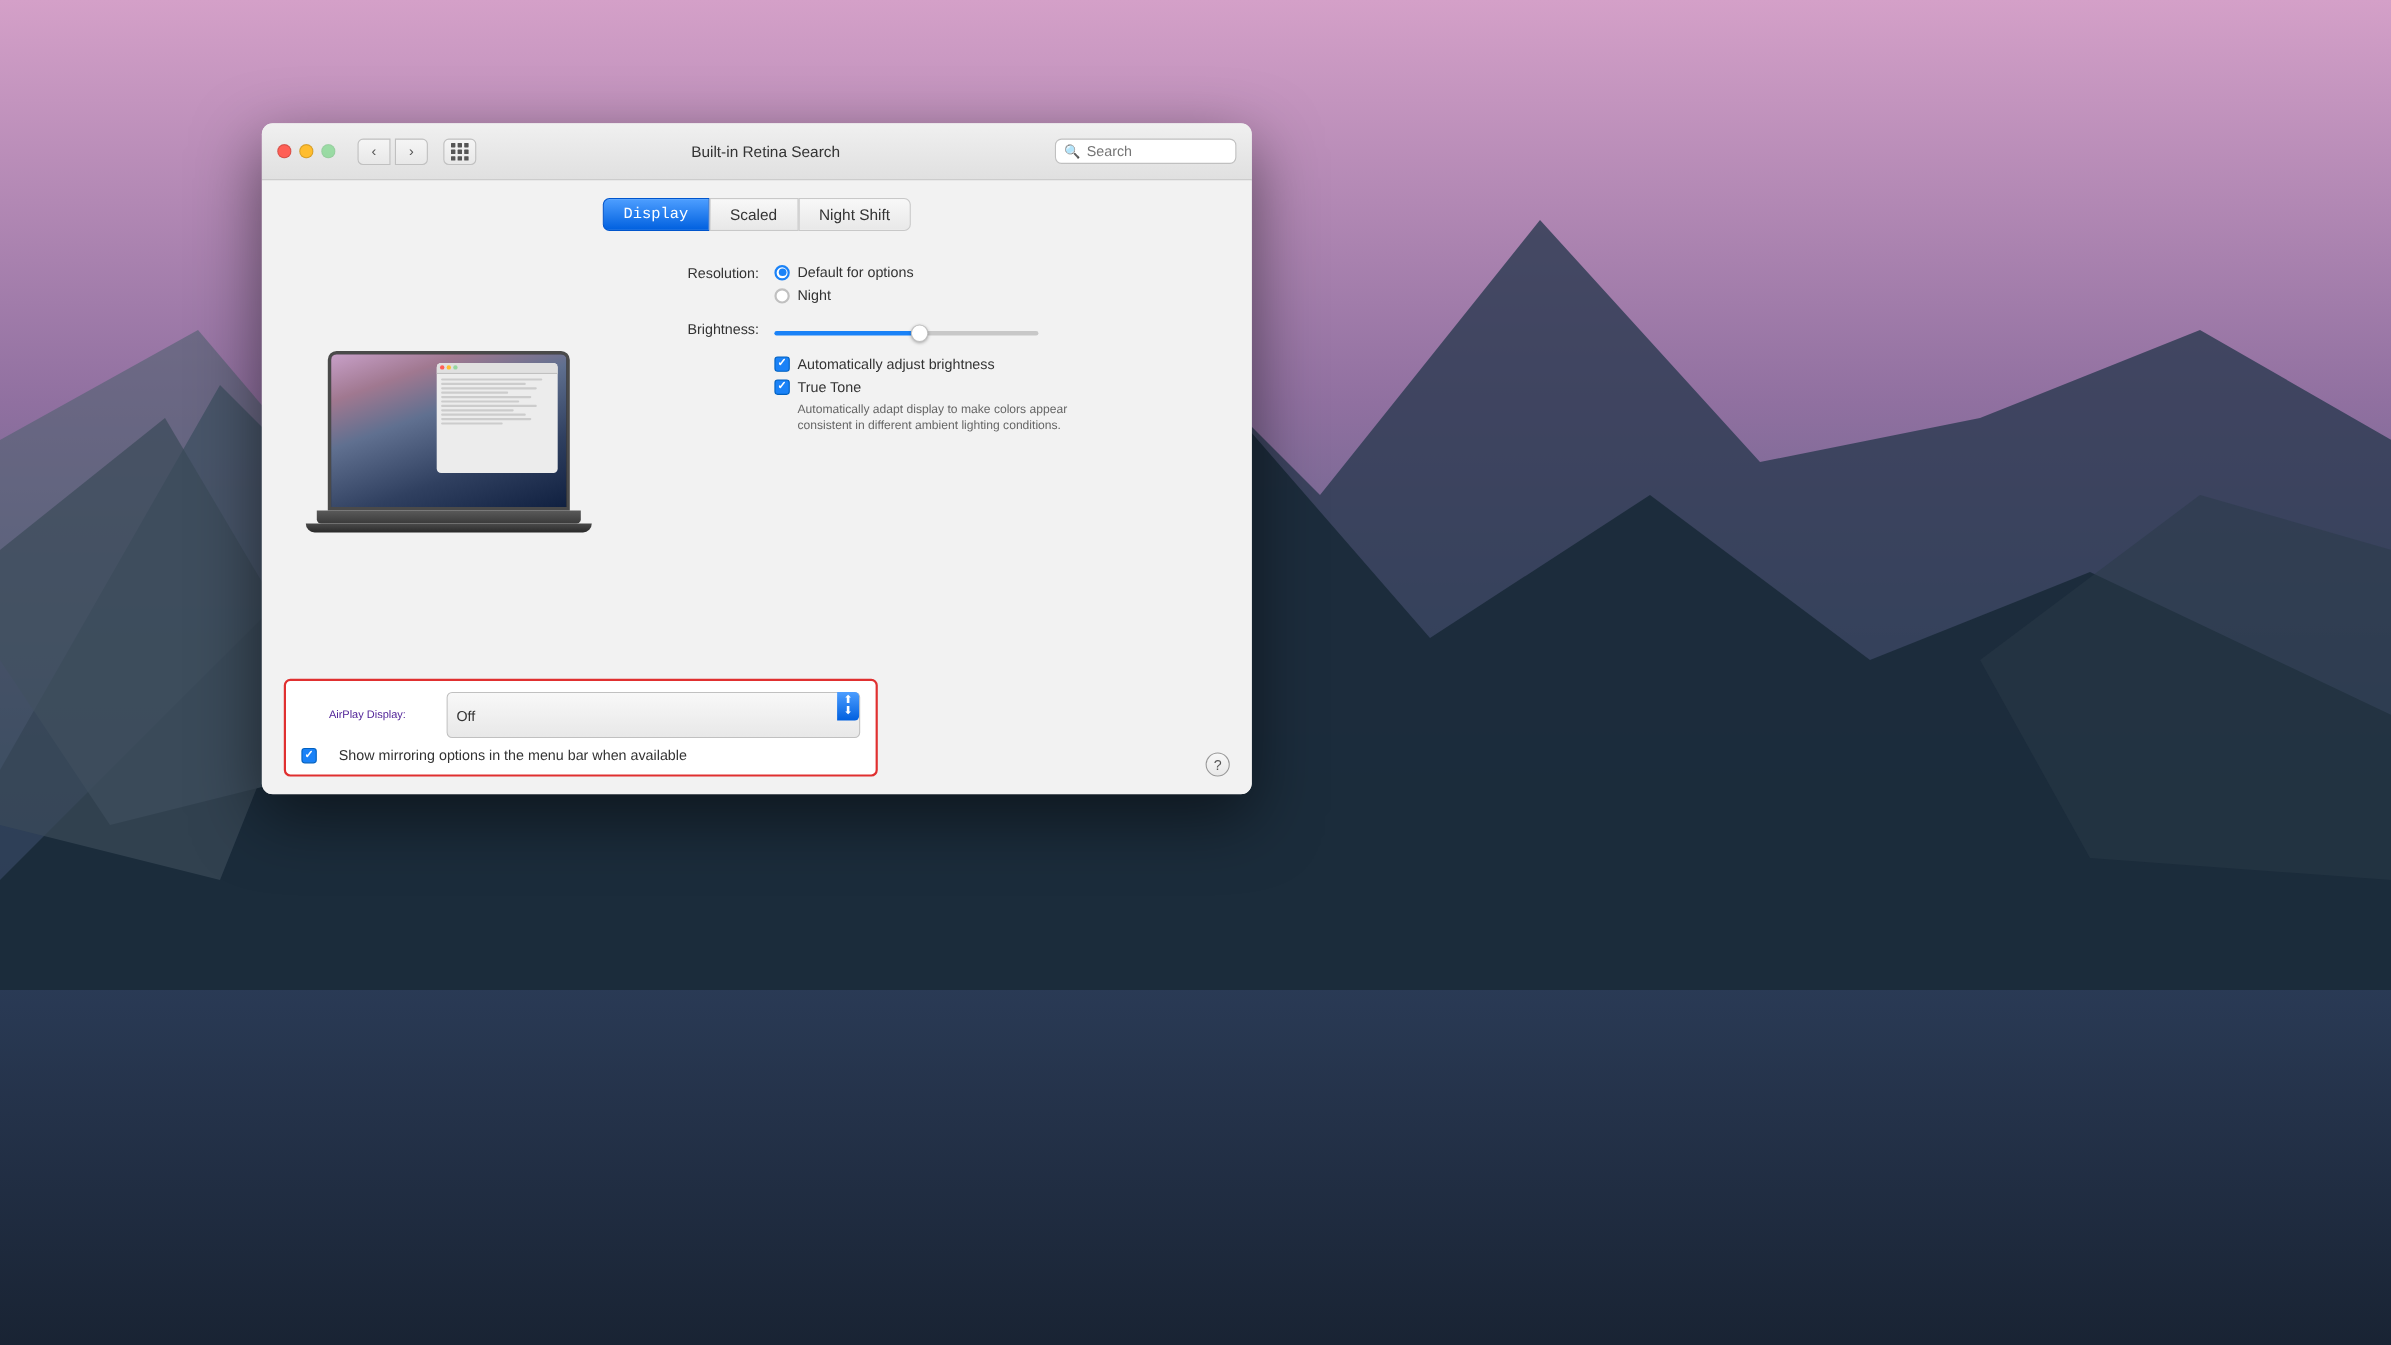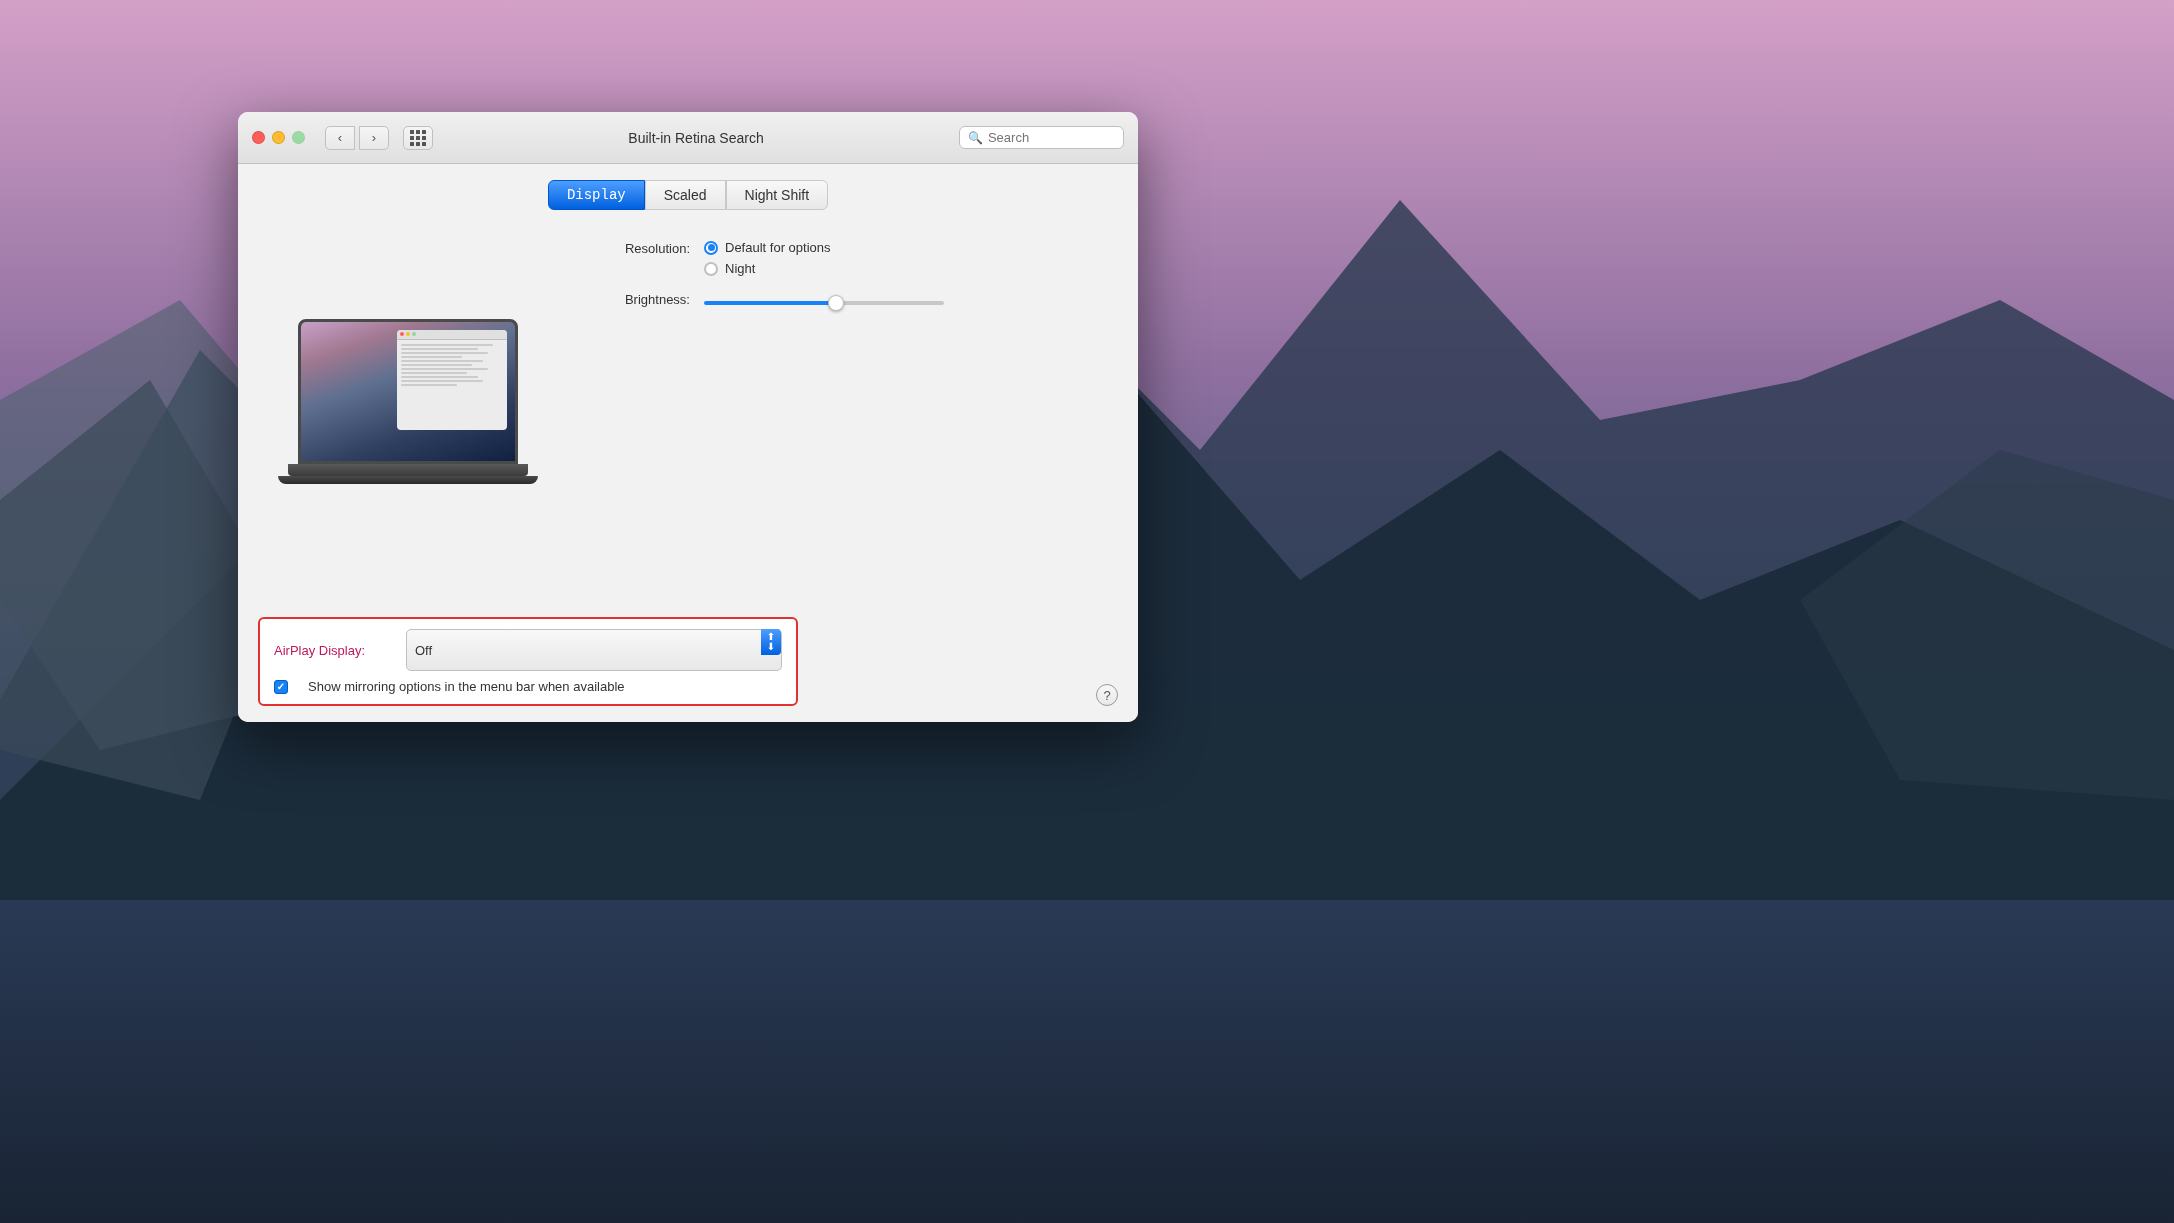--- a/index.html
+++ b/index.html
@@ -468,23 +468,24 @@
       width: 540px;
     }
 
     .airplay-row {
       display: flex;
       align-items: center;
       gap: 12px;
     }
 
     .airplay-label {
-      font-size: 13px;
-      color: #be185d;
+      font-size: 10px;
+      color: #4c1d95;
       width: 120px;
+      text-align: center;
     }
 
     .airplay-select {
       flex: 1;
       height: 42px;
       background: linear-gradient(180deg, #f8f8f8 0%, #e8e8e8 100%);
       border: 1px solid #c0c0c0;
       border-radius: 5px;
       display: flex;
       align-items: center;
@@ -681,20 +682,31 @@
           <div class="brightness-label">Brightness:</div>
           <div class="slider-container">
             <div class="slider-track">
               <div class="slider-thumb"></div>
             </div>
           </div>
         </div>
 
         <div class="setting-row">
           <div class="setting-label"></div>
+          <div class="setting-controls">
+            <div class="checkbox-row">
+              <div class="checkbox"></div>
+              <span class="checkbox-label">Automatically adjust brightness</span>
+            </div>
+            <div class="checkbox-row">
+              <div class="checkbox"></div>
+              <span class="checkbox-label">True Tone</span>
+            </div>
+            <div class="true-tone-desc">Automatically adapt display to make colors appear consistent in different ambient lighting conditions.</div>
+          </div>
         </div>
 
       </div>
     </div>
 
     <div class="bottom-section">
       <div class="bottom-row">
         <div class="airplay-container">
 
           <div class="airplay-row">

